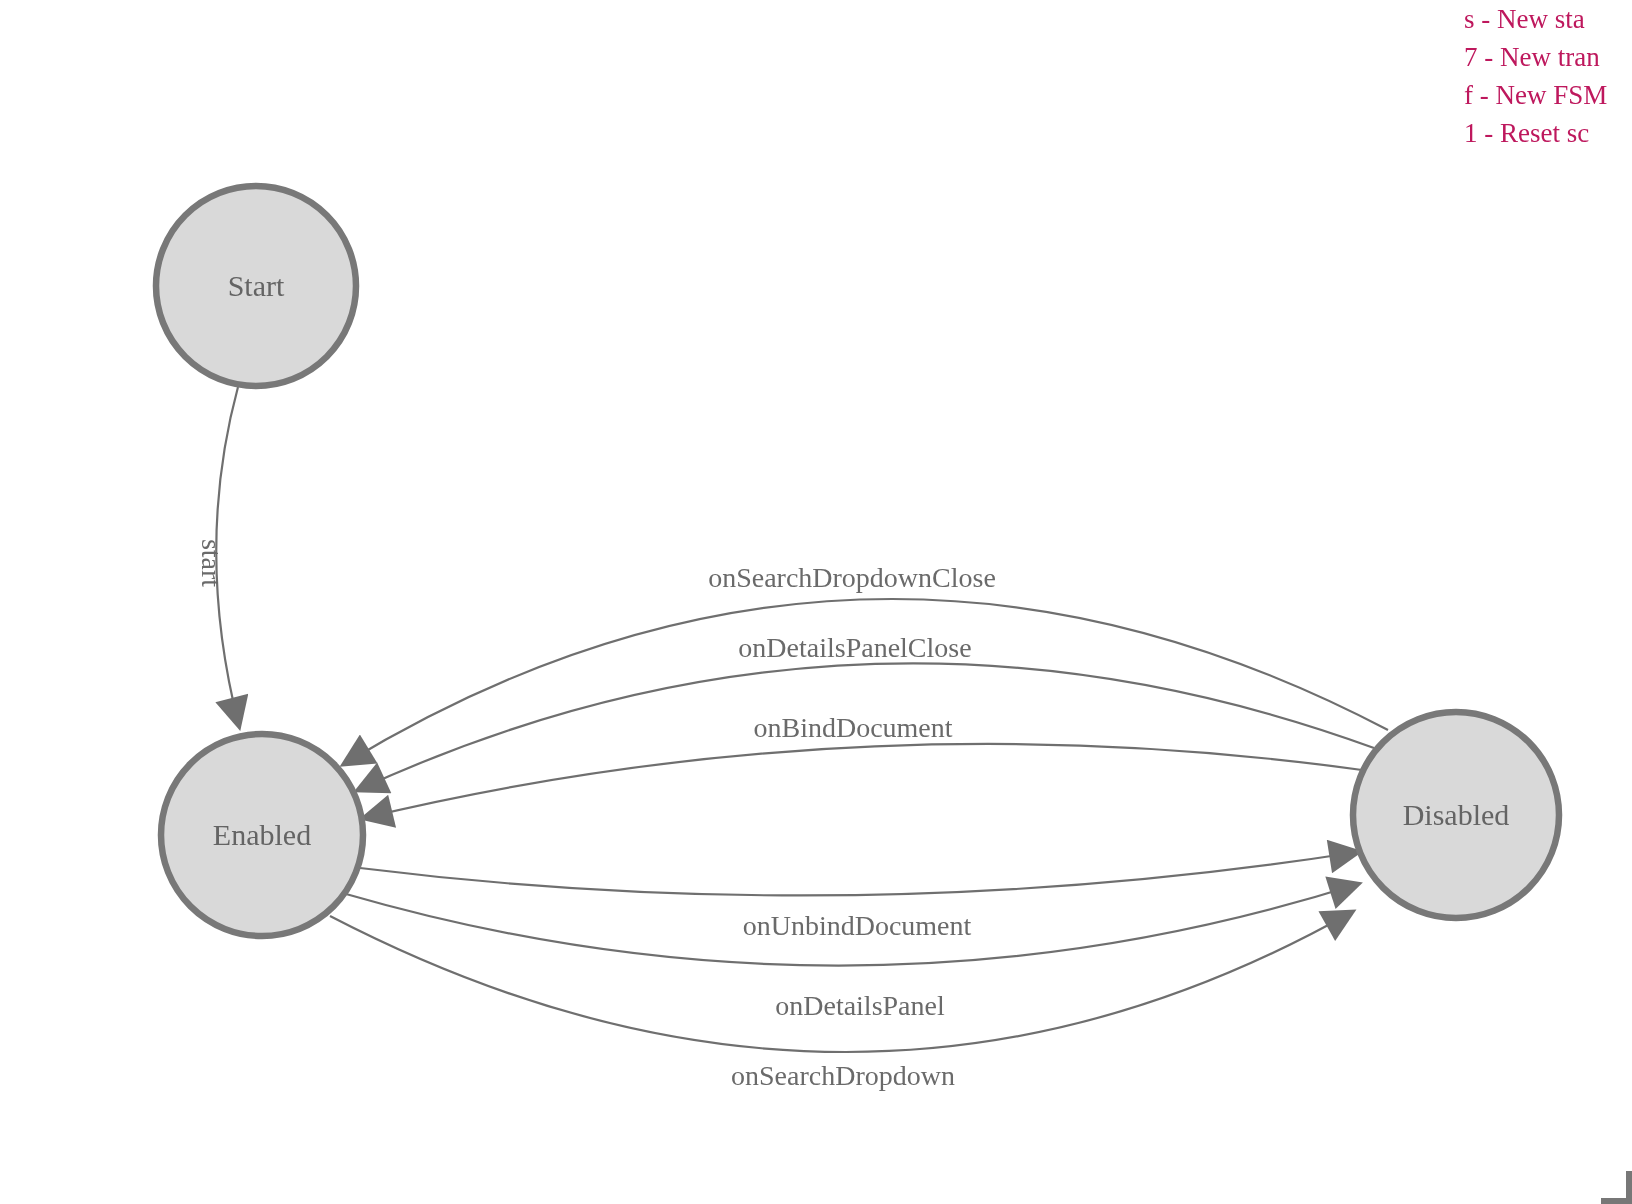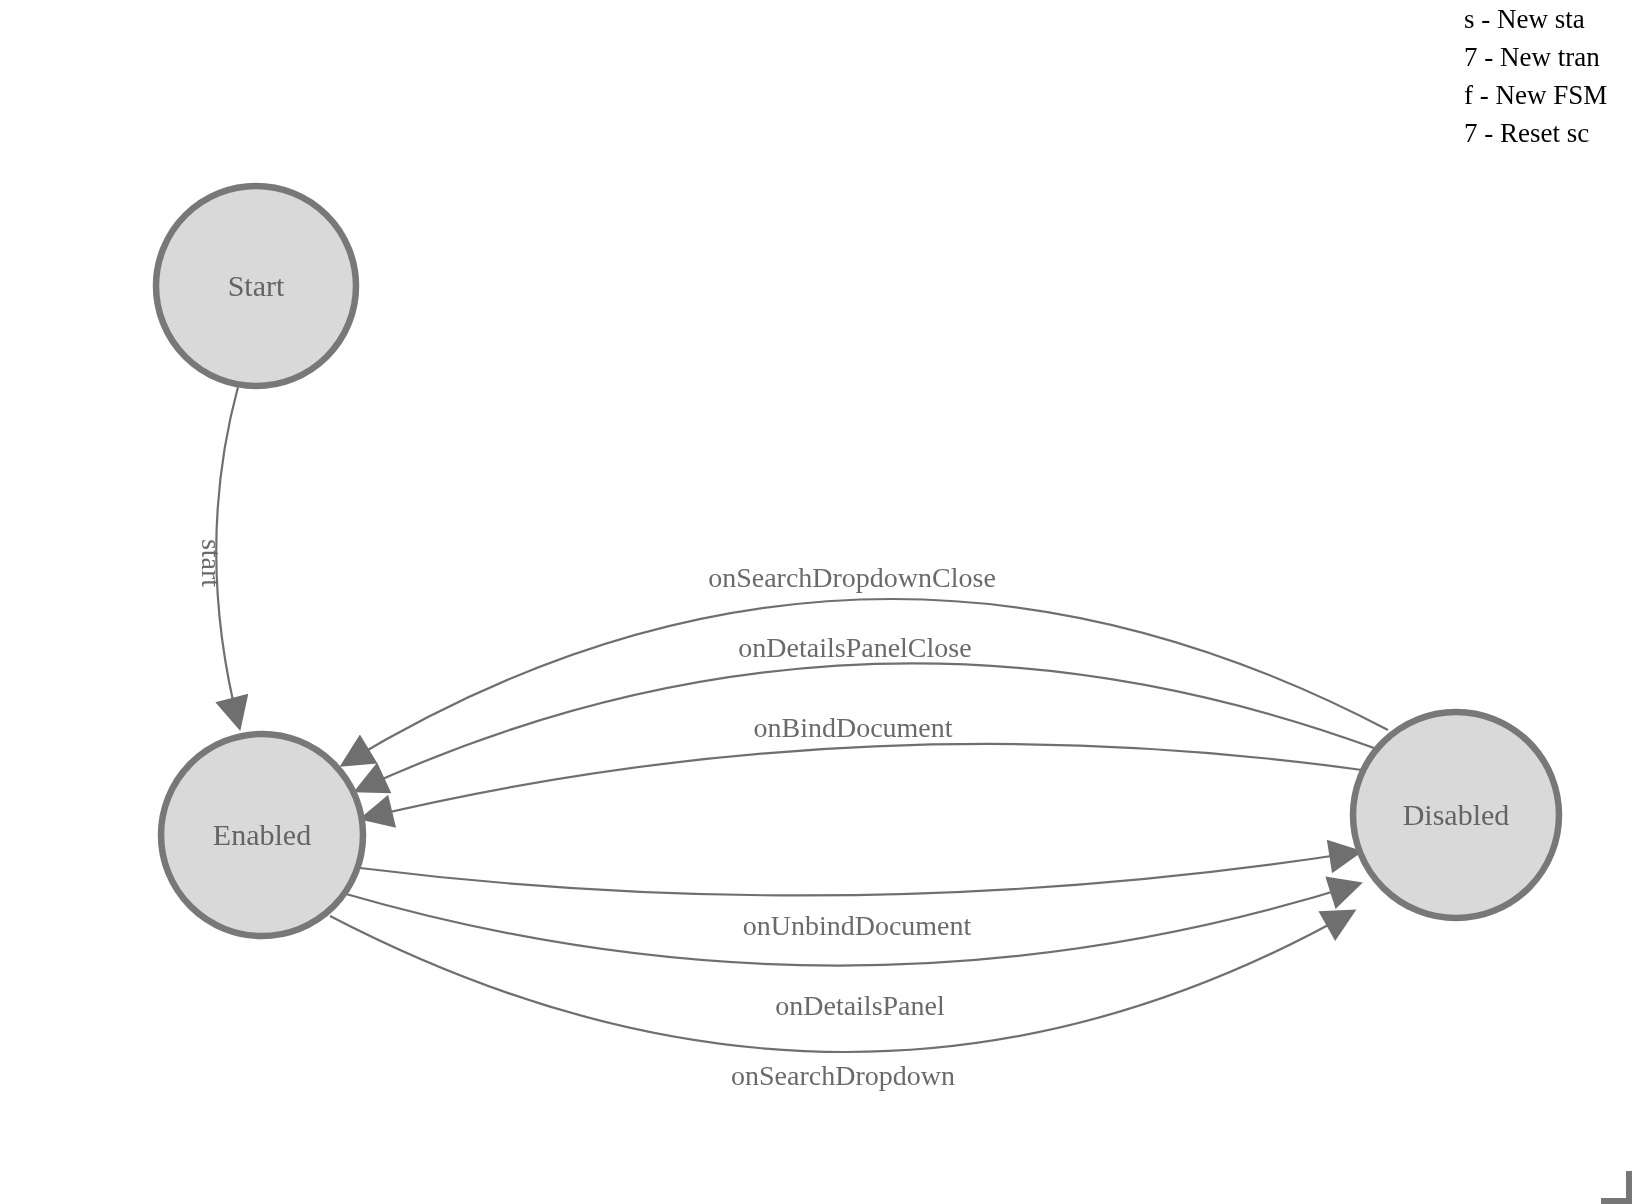--- a/index.html
+++ b/index.html
@@ -44,21 +44,21 @@
     font-family: "Liberation Serif", "DejaVu Serif", serif;
     font-size: 28px;
     text-anchor: middle;
   }
   .legend {
     position: absolute;
     left: 1464px;
     top: 0;
     font-size: 27px;
     line-height: 38px;
-    color: #000000;
+    color: #be185d;
     white-space: nowrap;
   }
   .corner-fragment {
     fill: #777777;
     stroke: none;
   }
 </style>
 </head>
 <body>
 
@@ -100,16 +100,16 @@
     <text class="edgelabel" x="860" y="1015">onDetailsPanel</text>
     <text class="edgelabel" x="843" y="1085">onSearchDropdown</text>
 
     <path class="corner-fragment" d="M 1601,1198 L 1626,1198 L 1626,1171 L 1632,1171 L 1632,1204 L 1601,1204 z"></path>
   </svg>
 
   <div class="legend">
     <div>s - New sta</div>
     <div>7 - New tran</div>
     <div>f - New FSM</div>
-    <div>7 - Reset sc</div>
+    <div>1 - Reset sc</div>
   </div>
 
 </div>
 
 </body></html>

